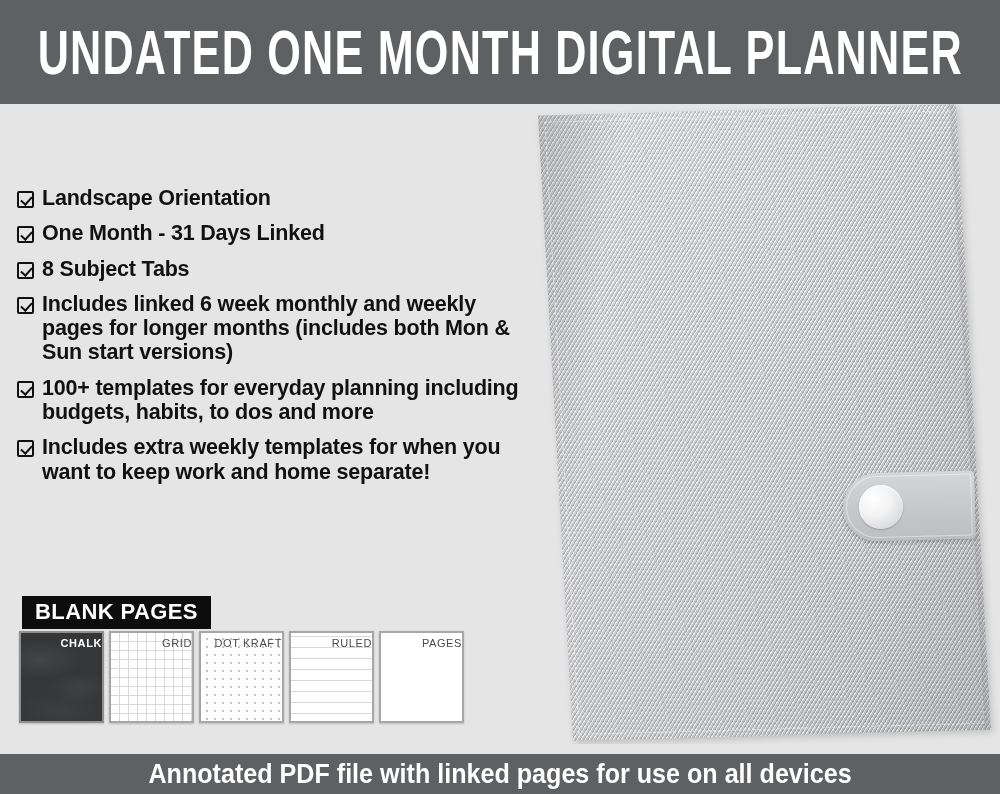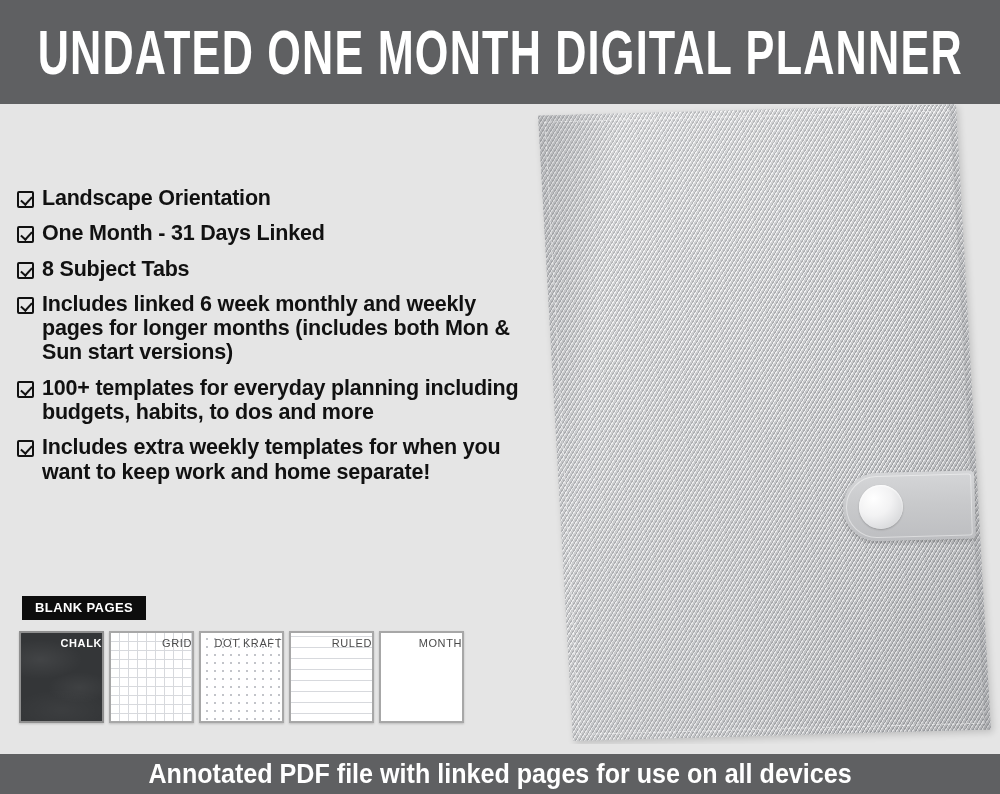--- a/index.html
+++ b/index.html
@@ -90,21 +90,21 @@
     line-height:1.13;
     letter-spacing:-0.2px;
   }
 
   
   .badge{
     position:absolute;left:22px;top:492px;
     background:#0d0d0d;
     color:#fff;
     padding:5px 13px 6px 13px;
-    font-size:13px;font-weight:bold;
+    font-size:22px;font-weight:bold;
     letter-spacing:0.4px;
     line-height:1;
   }
 
   
   .swatches{
     position:absolute;left:19px;top:527px;
     display:flex;gap:5px;
   }
   .swatch{
@@ -297,21 +297,21 @@
       <div class="swatch sw-grid">
         <div class="swatch-label">GRID</div>
       </div>
       <div class="swatch sw-dot">
         <div class="swatch-label">DOT KRAFT</div>
       </div>
       <div class="swatch sw-ruled">
         <div class="swatch-label">RULED</div>
       </div>
       <div class="swatch sw-blank">
-        <div class="swatch-label">MONTH</div>
+        <div class="swatch-label">PAGES</div>
       </div>
     </div>
 
   </div>
 
   <div class="cover-area">
     <div class="cover">
       <div class="cover-weave"></div>
       <div class="cover-shade"></div>
       <div class="cover-stitch"></div>

